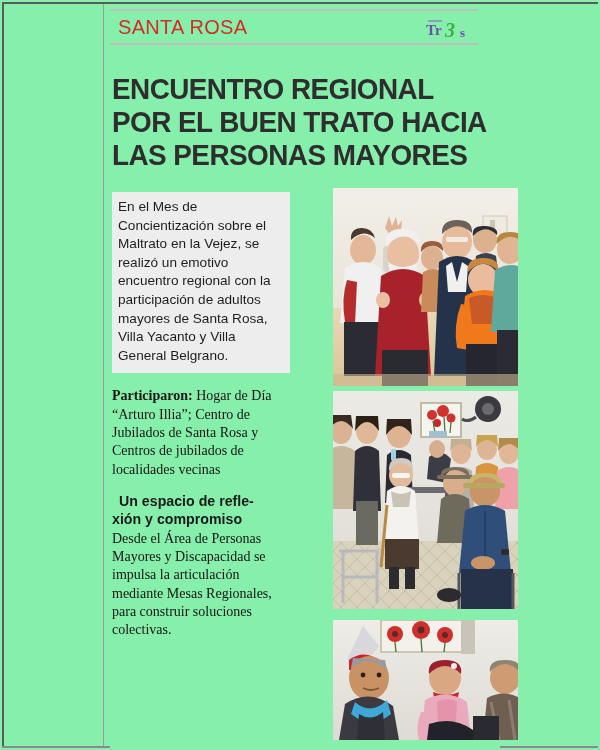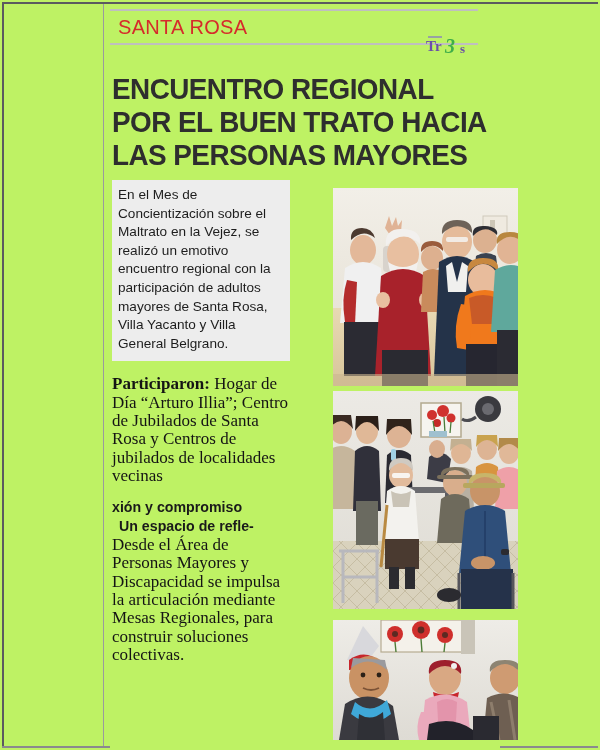--- a/index.html
+++ b/index.html
@@ -6,21 +6,21 @@
   body{
     width:600px;height:750px;
     background:#ffffff;
     font-family:"Liberation Sans", sans-serif;
     overflow:hidden;
   }
   .page{
     position:relative;
     width:600px;height:750px;
     box-sizing:border-box;
-    background:#bef264;
+    background:#86efac;
   }
   
   .rule-top{position:absolute;left:2px;top:2px;width:596px;height:2px;background:#5b5b5f;}
   .rule-left{position:absolute;left:2px;top:2px;width:2px;height:744px;background:#5b5b5f;}
   .rule-bottom-l{position:absolute;left:2px;top:746px;width:108px;height:2px;background:#8a8a8e;}
   .rule-bottom-r{position:absolute;left:500px;top:746px;width:98px;height:2px;background:#8a8a8e;}
   .rule-col{position:absolute;left:103px;top:4px;width:1px;height:742px;background:#9a9a9e;}
 
   
   .header{
@@ -28,21 +28,21 @@
   }
   .hdr-rule{position:absolute;left:0;width:368px;height:2px;background:#bfbfbf;}
   .hdr-rule.a{top:0;}
   .hdr-rule.b{top:34px;}
   .section-name{
     position:absolute;left:8px;top:5px;
     font-size:20px;font-weight:400;letter-spacing:.3px;
     color:#d62b2b;line-height:26px;white-space:nowrap;
   }
   .logo{
-    position:absolute;right:0px;top:21px;
+    position:absolute;right:0px;top:5px;
     height:28px;width:56px;
   }
   .logo svg{display:block;}
 
   
   .headline{
     position:absolute;left:112px;top:52px;width:420px;
     font-family:"Liberation Sans", sans-serif;
     font-weight:bold;
     font-size:30px;
@@ -55,27 +55,27 @@
   }
   .headline span{display:block;}
 
   
   .col{
     position:absolute;left:112px;top:180px;width:178px;
   }
   .lead{
     background:#ededed;
     padding:6px 8px 8px 6px;
-    margin:0 0 14px 0;
+    margin:12px 0 14px 0;
     font-family:"Liberation Sans", sans-serif;
     font-size:13.6px;line-height:18.6px;color:#1d1d1d;
   }
   .serif-block{
     font-family:"Liberation Serif", serif;
-    font-size:17px;line-height:18.3px;color:#141414;
+    font-size:14px;line-height:18.3px;color:#141414;
     margin:0 0 14px 0;
     text-align:left;
   }
   .serif-block .lead-in{font-weight:bold;}
   .subhead{
     font-family:"Liberation Sans", sans-serif;
     font-weight:bold;
     font-size:14.2px;line-height:17.5px;color:#1a1a1a;
     margin:0 0 1px 0;
   }
@@ -123,22 +123,22 @@
   </h1>
 
   <div class="col">
 
     <p class="lead">En el Mes de Concientización sobre el Maltrato en la Vejez, se realizó un emotivo encuentro regional con la participación de adultos mayores de Santa Rosa, Villa Yacanto y Villa General Belgrano.</p>
 
     <p class="serif-block">
       <span class="lead-in">Participaron:</span><span> Hogar de Día “Arturo Illia”; Centro de Jubilados de Santa Rosa y Centros de jubilados de localidades vecinas</span>
     </p>
 
+    <div class="subhead indent">Un espacio de refle-</div>
     <div class="subhead">xión y compromiso</div>
-    <div class="subhead indent">Un espacio de refle-</div>
 
     <p class="serif-block">Desde el Área de Personas Mayores y Discapacidad se impulsa la articulación mediante Mesas Regionales, para construir soluciones colectivas.</p>
   </div>
 
   <figure class="photo photo-1">
     <svg viewBox="0 0 185 198" preserveAspectRatio="none" xmlns="http://www.w3.org/2000/svg" aria-hidden="true">
       <defs>
         <linearGradient id="wall1" x1="0" y1="0" x2="0" y2="1">
           <stop offset="0" stop-color="#f2efe8"></stop>
             <stop offset="1" stop-color="#e3ddd0"></stop>

